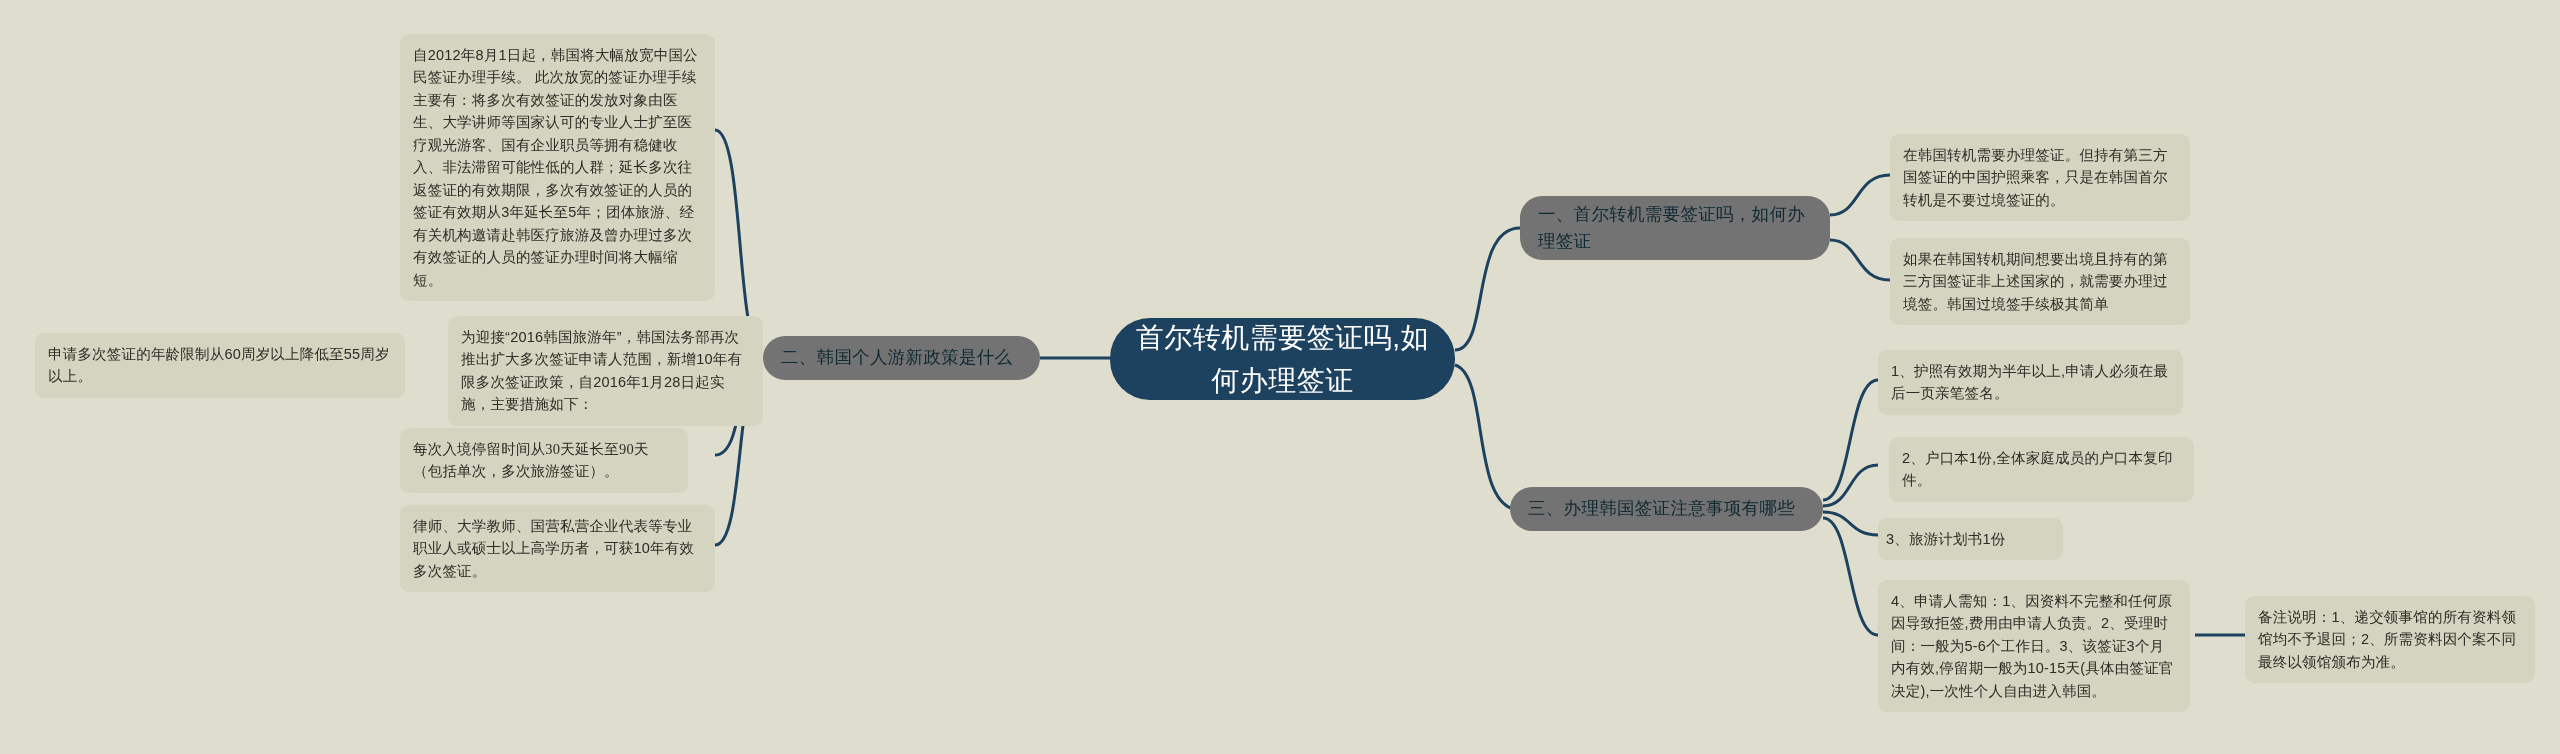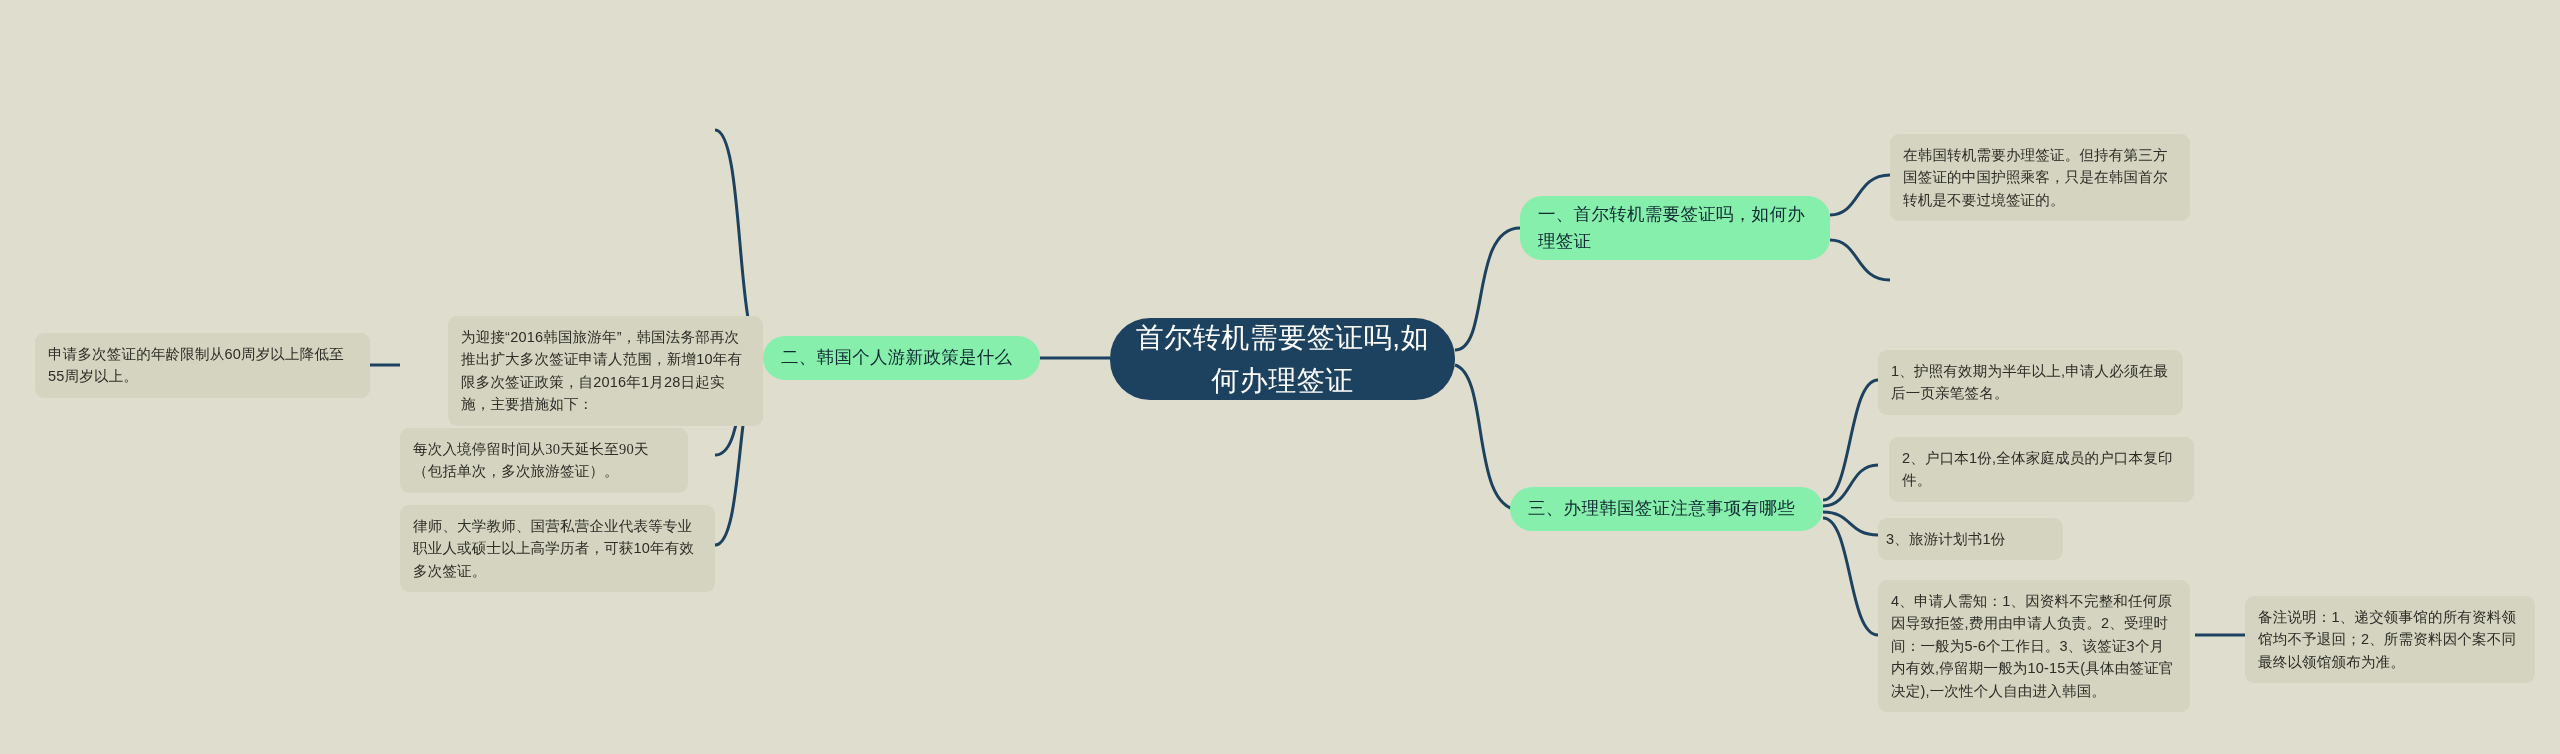--- a/index.html
+++ b/index.html
@@ -27,21 +27,21 @@
     border-radius:40px;
     font-size:28px;
     text-align:center;
     display:flex;align-items:center;justify-content:center;
     padding:10px 22px;
     letter-spacing:.5px;
   }
 
   
   .branch{
-    background:#86efac;
+    background:#737373;
     color:#102a33;
     border-radius:22px;
     font-size:17.5px;
     padding:9px 18px;
     display:flex;align-items:center;
     letter-spacing:.3px;
   }
 
   
   .leaf{
@@ -85,27 +85,29 @@
       <path d="M2195,635 L2245,635"></path>
     </g>
   </svg>
 
   <div class="node root" style="left:1110px;top:318px;width:345px;height:82px;">首尔转机需要签证吗,如何办理签证</div>
 
   <div class="node branch" style="left:1520px;top:196px;width:310px;height:64px;">一、首尔转机需要签证吗，如何办理签证</div>
 
   <div class="node leaf" style="left:1890px;top:134px;width:300px;">在韩国转机需要办理签证。但持有第三方国签证的中国护照乘客，只是在韩国首尔转机是不要过境签证的。</div>
 
+  <div class="node leaf" style="left:1890px;top:238px;width:300px;">如果在韩国转机期间想要出境且持有的第三方国签证非上述国家的，就需要办理过境签。韩国过境签手续极其简单</div>
 
   <div class="node branch" style="left:763px;top:336px;width:277px;height:44px;">二、韩国个人游新政策是什么</div>
 
+  <div class="node leaf" style="left:400px;top:34px;width:315px;">自2012年8月1日起，韩国将大幅放宽中国公民签证办理手续。 此次放宽的签证办理手续主要有：将多次有效签证的发放对象由医生、大学讲师等国家认可的专业人士扩至医疗观光游客、国有企业职员等拥有稳健收入、非法滞留可能性低的人群；延长多次往返签证的有效期限，多次有效签证的人员的签证有效期从3年延长至5年；团体旅游、经有关机构邀请赴韩医疗旅游及曾办理过多次有效签证的人员的签证办理时间将大幅缩短。</div>
 
   <div class="node leaf" style="left:400px;top:316px;width:315px;margin-left:48px;">为迎接“2016韩国旅游年”，韩国法务部再次推出扩大多次签证申请人范围，新增10年有限多次签证政策，自2016年1月28日起实施，主要措施如下：</div>
 
-  <div class="node leaf" style="left:35px;top:333px;width:335px;">申请多次签证的年龄限制从60周岁以上降低至55周岁以上。</div>
+  <div class="node leaf" style="left:35px;top:333px;width:370px;">申请多次签证的年龄限制从60周岁以上降低至55周岁以上。</div>
 
   <div class="node leaf" style="left:400px;top:428px;width:288px;font-family:Liberation Serif, serif;">每次入境停留时间从30天延长至90天（包括单次，多次旅游签证）。</div>
 
   <div class="node leaf" style="left:400px;top:505px;width:315px;">律师、大学教师、国营私营企业代表等专业职业人或硕士以上高学历者，可获10年有效多次签证。</div>
 
   <div class="node branch" style="left:1510px;top:487px;width:313px;height:44px;">三、办理韩国签证注意事项有哪些</div>
 
   <div class="node leaf" style="left:1878px;top:350px;width:305px;">1、护照有效期为半年以上,申请人必须在最后一页亲笔签名。</div>
 
   <div class="node leaf" style="left:1878px;top:437px;width:305px;margin-left:11px;">2、户口本1份,全体家庭成员的户口本复印件。</div>

